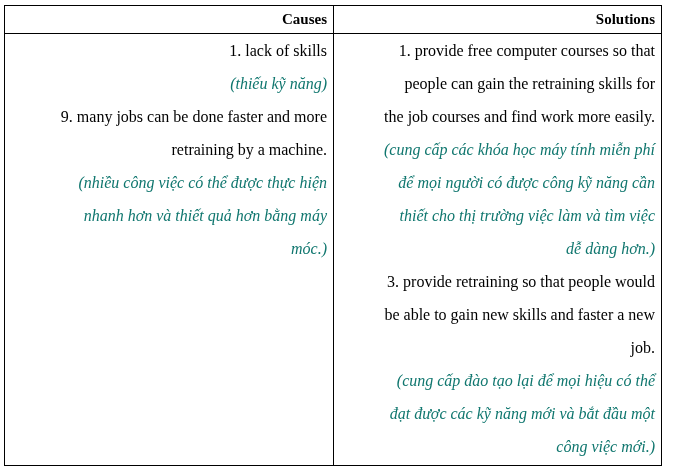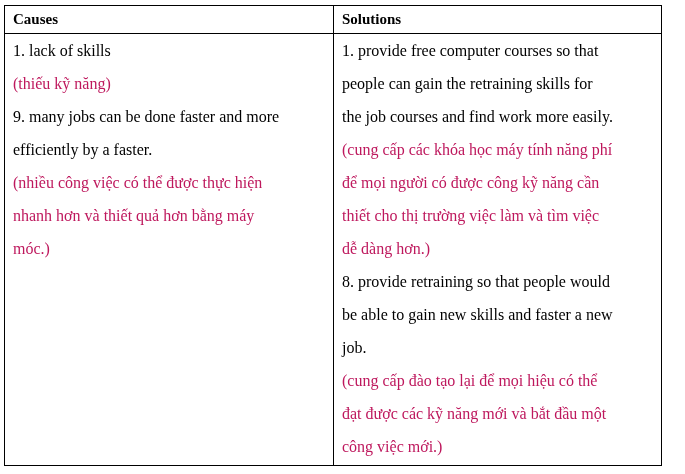--- a/index.html
+++ b/index.html
@@ -1,24 +1,24 @@
 <!DOCTYPE html>
 <html><head>
   <meta charset="utf-8">
   <style>
     html, body { margin: 0; padding: 0; background: #ffffff; }
     body { width: 685px; height: 474px; position: relative; overflow: hidden;
            font-family: "Liberation Serif", "DejaVu Serif", serif; color: #000; }
     table.grid { position: absolute; left: 4px; top: 5px; width: 657px;
                  border-collapse: collapse; table-layout: fixed; }
     table.grid td, table.grid th { border: 1px solid #000; vertical-align: top; padding: 0 6px 0 8px; }
-    th { height: 27px; font-weight: bold; font-size: 15px; text-align: left; vertical-align: middle; line-height: 27px; }
-    td.cell { height: 431px; }
+    th { height: 27px; font-weight: bold; font-size: 15px; text-align: right; vertical-align: middle; line-height: 27px; }
+    td.cell { height: 431px; text-align: right; }
     .line { font-size: 16px; line-height: 33px; white-space: nowrap; }
-    .vi { color: #be185d; }
+    .vi { color: #0f766e; font-style: italic; }
     col.c1 { width: 329px; }
     col.c2 { width: 328px; }
   </style>
 </head>
 <body>
 
 <table class="grid">
   <colgroup>
       <col class="c1">
       <col class="c2">
@@ -26,34 +26,34 @@
   <tbody>
       <tr>
     <th>Causes</th>
     <th>Solutions</th>
   </tr>
   <tr>
     <td class="cell">
       <div class="line">1. lack of skills</div>
       <div class="line vi">(thiếu kỹ năng)</div>
       <div class="line">9. many jobs can be done faster and more</div>
-      <div class="line">efficiently by a faster.</div>
+      <div class="line">retraining by a machine.</div>
       <div class="line vi">(nhiều công việc có thể được thực hiện</div>
       <div class="line vi">nhanh hơn và thiết quả hơn bằng máy</div>
       <div class="line vi">móc.)</div>
     </td>
     <td class="cell">
       <div class="line">1. provide free computer courses so that</div>
       <div class="line">people can gain the retraining skills for</div>
       <div class="line">the job courses and find work more easily.</div>
-      <div class="line vi">(cung cấp các khóa học máy tính năng phí</div>
+      <div class="line vi">(cung cấp các khóa học máy tính miễn phí</div>
       <div class="line vi">để mọi người có được công kỹ năng cần</div>
       <div class="line vi">thiết cho thị trường việc làm và tìm việc</div>
       <div class="line vi">dễ dàng hơn.)</div>
-      <div class="line">8. provide retraining so that people would</div>
+      <div class="line">3. provide retraining so that people would</div>
       <div class="line">be able to gain new skills and faster a new</div>
       <div class="line">job.</div>
       <div class="line vi">(cung cấp đào tạo lại để mọi hiệu có thể</div>
       <div class="line vi">đạt được các kỹ năng mới và bắt đầu một</div>
       <div class="line vi">công việc mới.)</div>
     </td>
   </tr>
 </tbody>
   </table>
 

